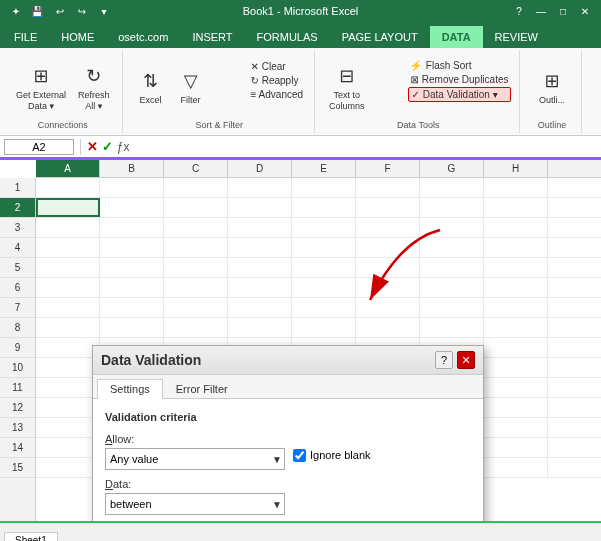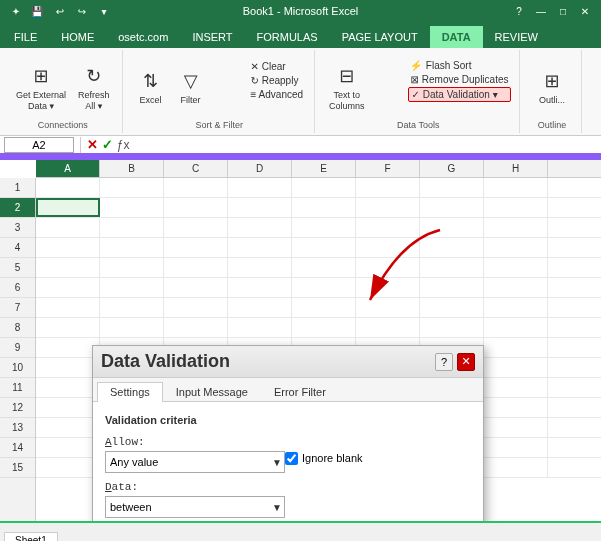--- a/index.html
+++ b/index.html
@@ -26,54 +26,54 @@
     .ribbon-btn .btn-icon { width: 28px; height: 28px; display: flex; align-items: center; justify-content: center; font-size: 18px; }
     .ribbon-btn .btn-label { font-size: 9px; text-align: center; line-height: 1.2; }
 
     .ribbon-btn-small { display: flex; align-items: center; cursor: pointer; padding: 1px 3px; border-radius: 2px; font-size: 10px; color: #333; white-space: nowrap; margin-left: 35px; }
     .ribbon-group-stacked { display: flex; flex-direction: column; gap: 1px; padding-bottom: 14px; padding-top: 2px; justify-content: center; }
 
     
     .data-validation-btn { background: #ffd7d7; border: 1px solid #c00; border-radius: 2px; }
 
     
-    .formula-bar { display: flex; align-items: center; height: 24px; border-bottom: 7px solid #8b5cf6; padding: 0 4px; gap: 4px; background: #fff; }
+    .formula-bar { display: flex; align-items: center; height: 24px; border-bottom: 3px solid #8b5cf6; padding: 0 4px; gap: 4px; background: #fff; }
     .name-box { width: 70px; border: 1px solid #aaa; padding: 1px 4px; font-size: 11px; text-align: center; }
     .formula-bar-sep { width: 1px; height: 16px; background: #ccc; margin: 0 2px; }
     .formula-bar-icons { display: flex; gap: 4px; align-items: center; color: #666; font-size: 13px; }
     .formula-input { flex: 1; border: none; outline: none; font-size: 11px; padding: 0 4px; }
     .col-headers { display: flex; height: 18px; background: #f2f2f2; border-bottom: 1px solid #ccc; margin-left: 36px; }
     .col-header { width: 64px; text-align: center; border-right: 1px solid #ccc; font-size: 10px; color: #333; display: flex; align-items: center; justify-content: center; flex-shrink: 0; }
     .col-header.active-col { background: #217346; color: white; }
 
     .sheet-body { display: flex; flex: 1; }
     .row-numbers { display: flex; flex-direction: column; width: 36px; background: #f2f2f2; border-right: 1px solid #ccc; }
     .row-num { height: 20px; text-align: center; border-bottom: 1px solid #e0e0e0; font-size: 10px; color: #333; display: flex; align-items: center; justify-content: center; flex-shrink: 0; }
     .row-num.active-row { background: #217346; color: white; }
 
     .cells-area { flex: 1; display: flex; flex-direction: column; }
     .cell-row { display: flex; height: 20px; border-bottom: 1px solid #e8e8e8; }
     .cell { width: 64px; border-right: 1px solid #e8e8e8; font-size: 11px; padding: 1px 3px; flex-shrink: 0; cursor: default; }
     .cell.active-cell { outline: 2px solid #217346; outline-offset: -2px; background: #e8f5e9; }
     .dialog { position: absolute; top: 185px; left: 92px; width: 392px; background: #fff; border: 1px solid #aaa; box-shadow: 3px 3px 10px rgba(0,0,0,0.3); pointer-events: all; }
     .dialog-titlebar { background: linear-gradient(to bottom, #f0f0f0, #e0e0e0); border-bottom: 1px solid #ccc; padding: 5px 8px; display: flex; align-items: center; justify-content: space-between; }
-    .dialog-title { font-size: 18px; font-weight: bold; color: #333; text-align: center; }
+    .dialog-title { font-size: 14px; font-weight: bold; color: #333; text-align: center; }
     .dialog-controls { display: flex; gap: 4px; }
     .dialog-ctrl-btn { width: 18px; height: 18px; border: 1px solid #aaa; background: #f0f0f0; display: flex; align-items: center; justify-content: center; cursor: pointer; font-size: 11px; border-radius: 2px; }
     .dialog-ctrl-btn.close { background: #c00; color: white; border-color: #900; }
 
     .dialog-tabs { display: flex; border-bottom: 1px solid #ccc; padding: 4px 4px 0; background: #f5f5f5; }
     .dialog-tab { padding: 3px 12px; font-size: 11px; cursor: pointer; border: 1px solid transparent; border-bottom: none; color: #333; }
     .dialog-tab.active { background: #fff; border-color: #ccc; border-bottom-color: #fff; margin-bottom: -1px; z-index: 1; }
 
     .dialog-body { padding: 12px; }
     .section-title { font-size: 11px; font-weight: bold; color: #333; margin-bottom: 10px; }
-    .form-label { font-size: 11px; color: #333; margin-bottom: 3px; display: block; font-family: Liberation Mono, monospace; }
+    .form-label { font-size: 11px; color: #333; margin-bottom: 3px; display: block; }
     .form-label u { text-decoration: underline; }
-    .form-row { display: flex; margin-bottom: 8px; }
+    .form-row { display: flex; gap: 8px; margin-bottom: 8px; }
     .dropdown-wrap { position: relative; display: inline-flex; }
     .dropdown-select { width: 180px; height: 22px; border: 1px solid #aaa; font-size: 11px; padding: 1px 4px; appearance: none; background: white; cursor: pointer; padding-right: 20px; }
     .dropdown-arrow { position: absolute; right: 3px; top: 50%; transform: translateY(-50%); pointer-events: none; font-size: 10px; color: #333; }
     .checkbox-row { display: flex; align-items: center; gap: 4px; margin-bottom: 8px; }
     .checkbox-row input { width: 13px; height: 13px; }
 
     
     .sheet-tabs { height: 36px; background: #f0f0f0; border-top: 2px solid #22c55e; display: flex; align-items: center; padding: 0 4px; font-size: 10px; }
     .sheet-tab { padding: 2px 10px; border: 1px solid #ccc; background: white; margin-right: 2px; cursor: pointer; font-size: 10px; }
 
@@ -383,21 +383,20 @@
     <div class="dialog-titlebar">
       <span class="dialog-title">Data Validation</span>
       <div class="dialog-controls">
         <div class="dialog-ctrl-btn">?</div>
         <div class="dialog-ctrl-btn close">✕</div>
       </div>
     </div>
 
     <div class="dialog-tabs">
       <div class="dialog-tab active">Settings</div>
-      <div class="dialog-tab">Input Message</div>
       <div class="dialog-tab">Error Filter</div>
     </div>
 
     <div class="dialog-body">
       <div class="section-title">Validation criteria</div>
 
       <div style="margin-bottom:8px;">
         <label class="form-label"><u>A</u>llow:</label>
         <div class="form-row">
           <div class="dropdown-wrap">

